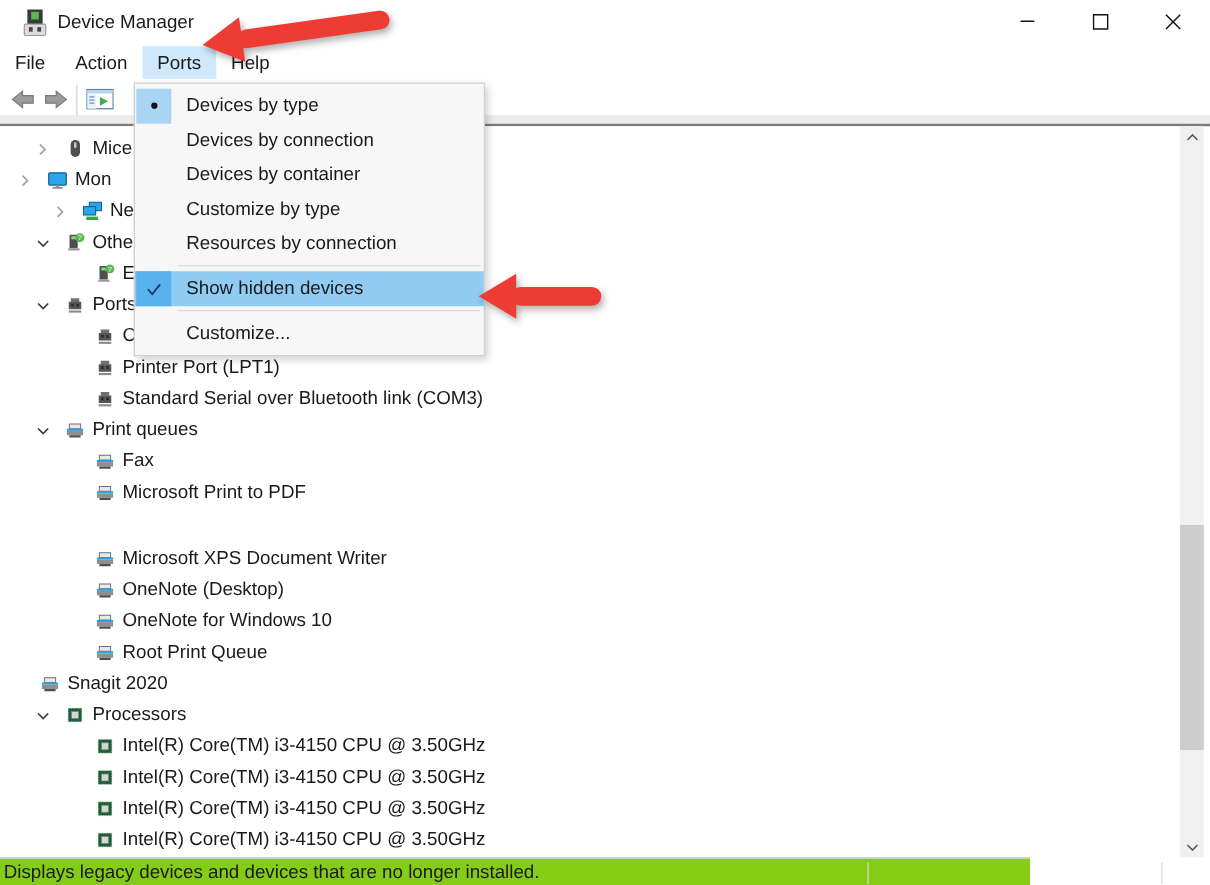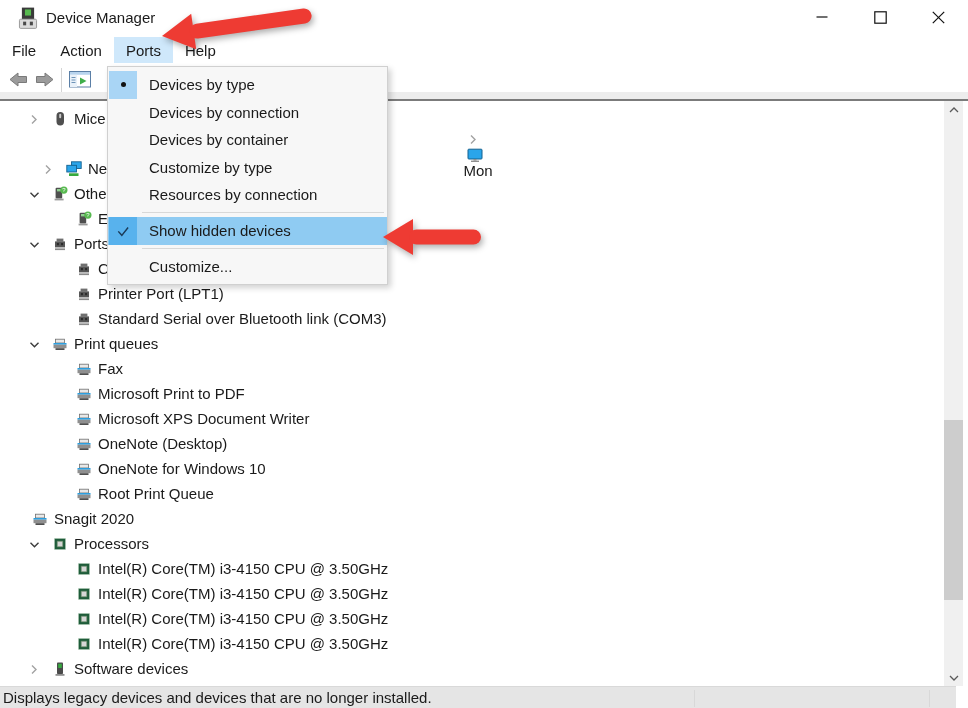--- a/index.html
+++ b/index.html
@@ -48,21 +48,21 @@
     display:flex; align-items:center; justify-content:center; }
   .menu-item .gutter.radio { background:var(--radio-gutter); }
   .menu-item .gutter .dot { width:5px; height:5px; border-radius:50%; background:#111; }
   .menu-item.hl { background:var(--menu-hl); height:28px; }
   .menu-item.hl .gutter { background:var(--check-gutter); }
   .menu-item .gutter svg { width:22px; height:22px; }
   .menu-sep { height:8px; position:relative; }
   .menu-sep::after { content:""; position:absolute; left:34px; right:3px; top:3.5px; height:1px; background:#d8d8d8; }
 
   
-  .statusbar { position:absolute; left:0; top:686px; width:956px; height:22px; background:#e5e5e5;
+  .statusbar { position:absolute; left:0; top:686px; width:824px; height:22px; background:#84cc16;
     border-top:1px solid #d9d9d9; display:flex; align-items:center; font-size:15px; }
   .status-text { margin-left:3px; }
   .status-div { position:absolute; top:3px; bottom:1px; width:1px; background:#d8d8d8; }
 
   
   .anno { position:absolute; z-index:50; filter:drop-shadow(2px 3px 3px rgba(0,0,0,0.32)); pointer-events:none; }
 </style>
 </head>
 <body>
 
@@ -135,21 +135,21 @@
           <svg width="16" height="16" viewBox="0 0 16 16">
             <polyline points="6,4.5 10,8.5 6,12.5" fill="none" stroke="#a2a2a2" stroke-width="1.4"></polyline>
           </svg>
         </span>
         <svg class="ticon" viewBox="0 0 16 16">
           <rect x="4.5" y="1" width="7.5" height="13.5" rx="3.7" fill="#4f4f4f"></rect>
           <rect x="7.2" y="2.8" width="2" height="4.5" rx="1" fill="#c9c9c9"></rect>
         </svg>
         <span class="tlabel">Mice</span>
       </div>
-      <div class="tree-row" style="padding-left: 12px; flex-direction: column;">
+      <div class="tree-row" style="padding-left: 12px;">
         <span class="chev">
           <svg width="16" height="16" viewBox="0 0 16 16">
             <polyline points="6,4.5 10,8.5 6,12.5" fill="none" stroke="#a2a2a2" stroke-width="1.4"></polyline>
           </svg>
         </span>
         <svg class="ticon" viewBox="0 0 16 16">
           <rect x="1" y="2.2" width="14" height="9.8" rx="0.8" fill="#2aa5ea" stroke="#13608f" stroke-width="1"></rect>
           <rect x="6.5" y="12" width="3" height="1.6" fill="#8f8f8f"></rect>
           <rect x="4" y="13.6" width="8" height="1.4" fill="#8f8f8f"></rect>
         </svg>
@@ -263,21 +263,21 @@
       </div>
       <div class="tree-row" style="padding-left: 76px;">
         <svg class="ticon" viewBox="0 0 16 16">
           <rect x="3.5" y="3.2" width="9" height="3.8" fill="#e9e9e9" stroke="#6f6f6f" stroke-width="0.8"></rect>
           <rect x="1.5" y="7" width="13" height="1.7" fill="#2b9fe0"></rect>
           <rect x="1.5" y="8.7" width="13" height="3.5" fill="#8f8f8f"></rect>
           <rect x="3.5" y="12.2" width="9" height="1.8" fill="#4f4f4f"></rect>
         </svg>
         <span class="tlabel">Microsoft Print to PDF</span>
       </div>
-      <div class="tree-row" style="padding-left: 76px;">
+      <div class="tree-row" style="padding-left: 76px; margin-top: 28px;">
         <svg class="ticon" viewBox="0 0 16 16">
           <rect x="3.5" y="3.2" width="9" height="3.8" fill="#e9e9e9" stroke="#6f6f6f" stroke-width="0.8"></rect>
           <rect x="1.5" y="7" width="13" height="1.7" fill="#2b9fe0"></rect>
           <rect x="1.5" y="8.7" width="13" height="3.5" fill="#8f8f8f"></rect>
           <rect x="3.5" y="12.2" width="9" height="1.8" fill="#4f4f4f"></rect>
         </svg>
         <span class="tlabel">Microsoft XPS Document Writer</span>
       </div>
       <div class="tree-row" style="padding-left: 76px;">
         <svg class="ticon" viewBox="0 0 16 16">

